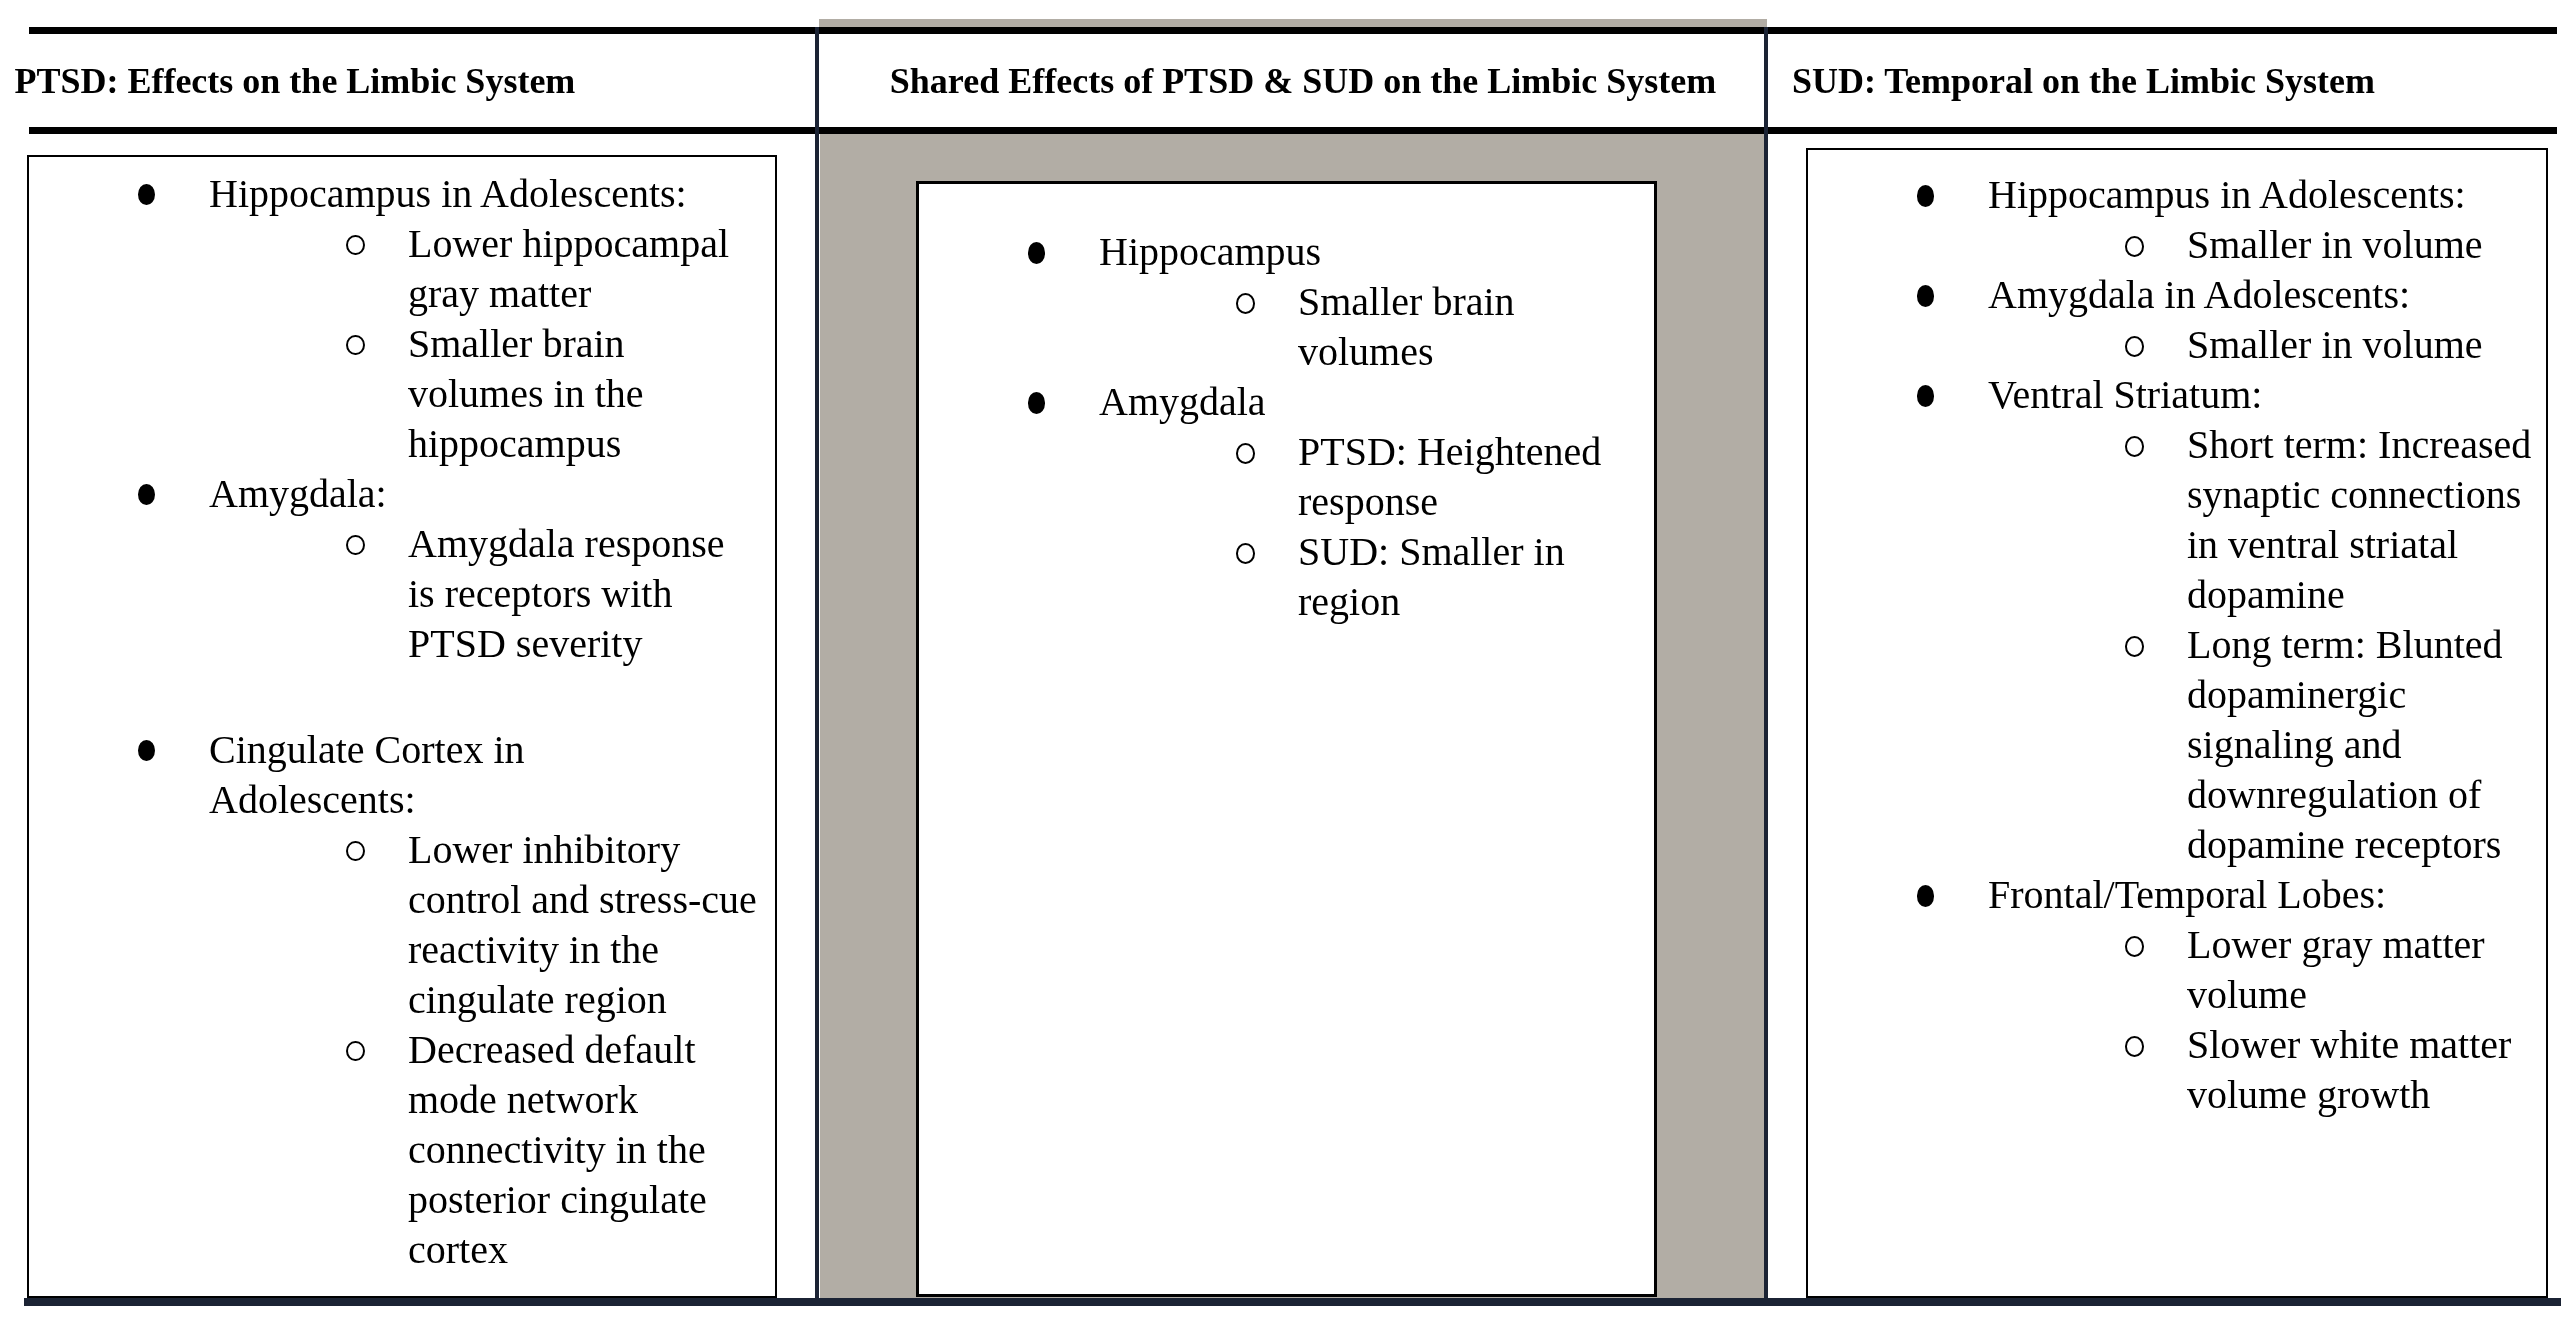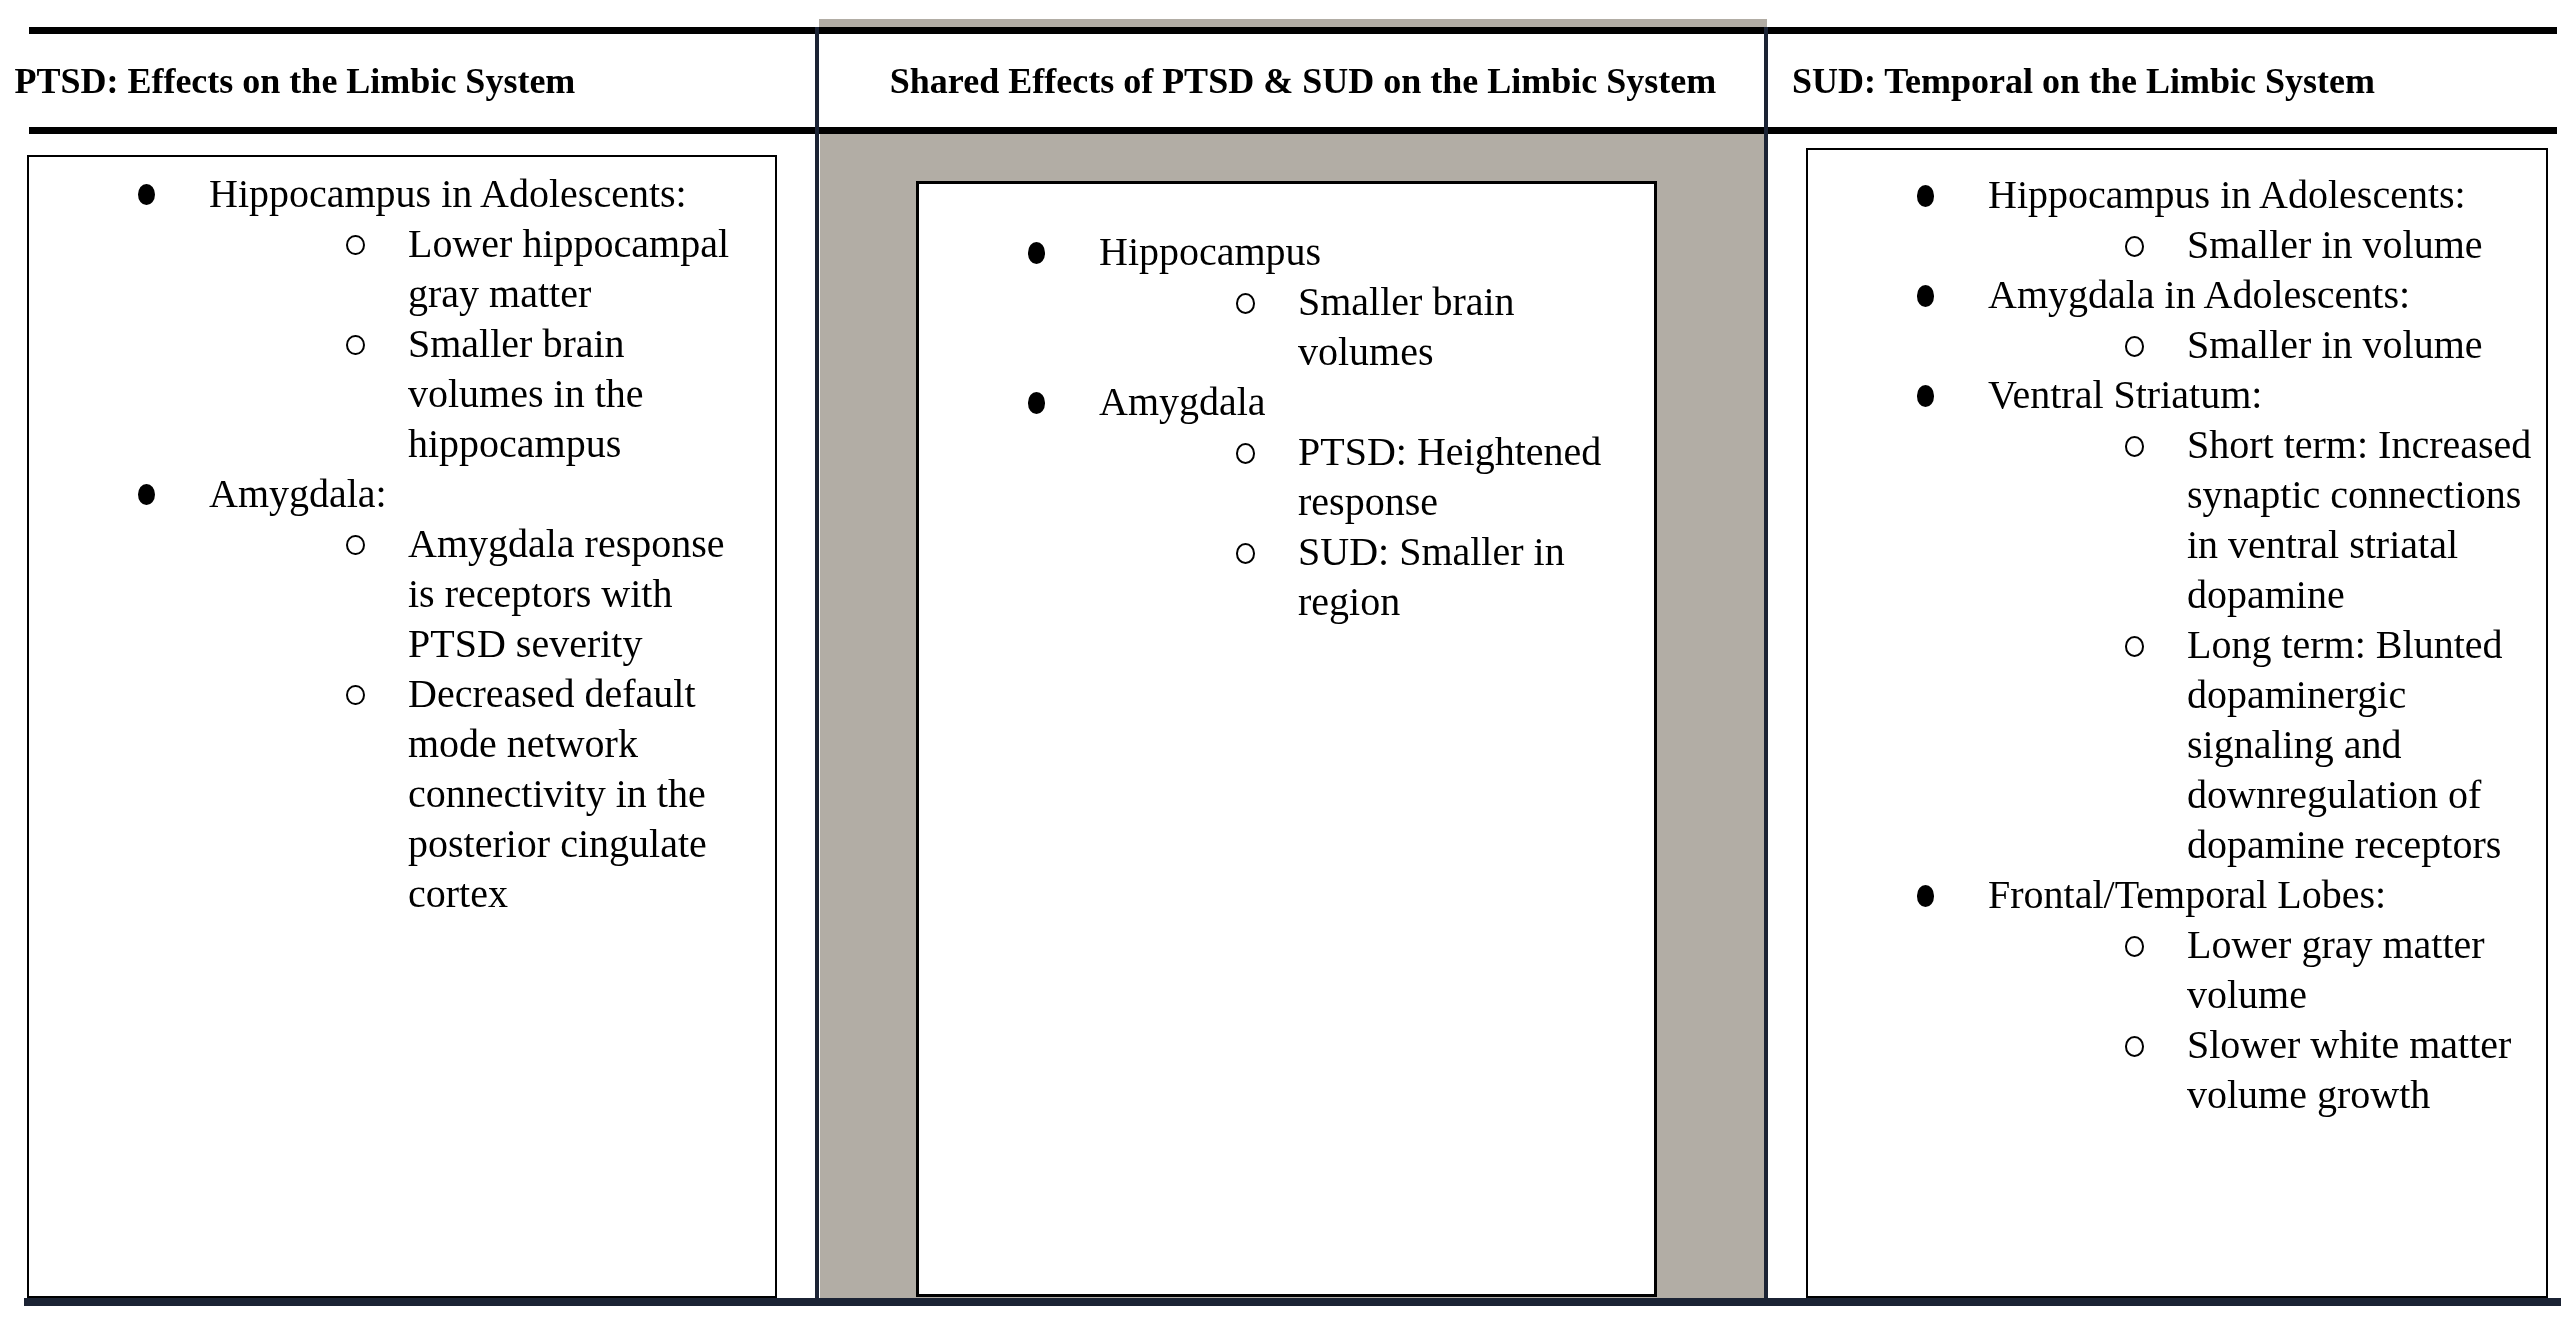--- a/index.html
+++ b/index.html
@@ -120,20 +120,26 @@
         <div class="l1"><span class="b1"></span><span class="term">Hippocampus in Adolescents:</span></div>
         <div class="l2"><span class="b2"></span><span>Lower hippocampal
 gray matter</span></div>
         <div class="l2"><span class="b2"></span><span>Smaller brain
 volumes in the
 hippocampus</span></div>
         <div class="l1"><span class="b1"></span><span class="term">Amygdala:</span></div>
         <div class="l2"><span class="b2"></span><span>Amygdala response
 is receptors with
 PTSD severity</span></div>
+        <div class="l1 gap"><span class="b1"></span><span class="term">Cingulate Cortex in
+Adolescents:</span></div>
+        <div class="l2"><span class="b2"></span><span>Lower inhibitory
+control and stress-cue
+reactivity in the
+cingulate region</span></div>
         <div class="l2"><span class="b2"></span><span>Decreased default
 mode network
 connectivity in the
 posterior cingulate
 cortex</span></div>
       </div>
   </div>
   <div class="inner-box box-middle">
     <div class="list">
         <div class="l1"><span class="b1"></span><span class="term">Hippocampus</span></div>

